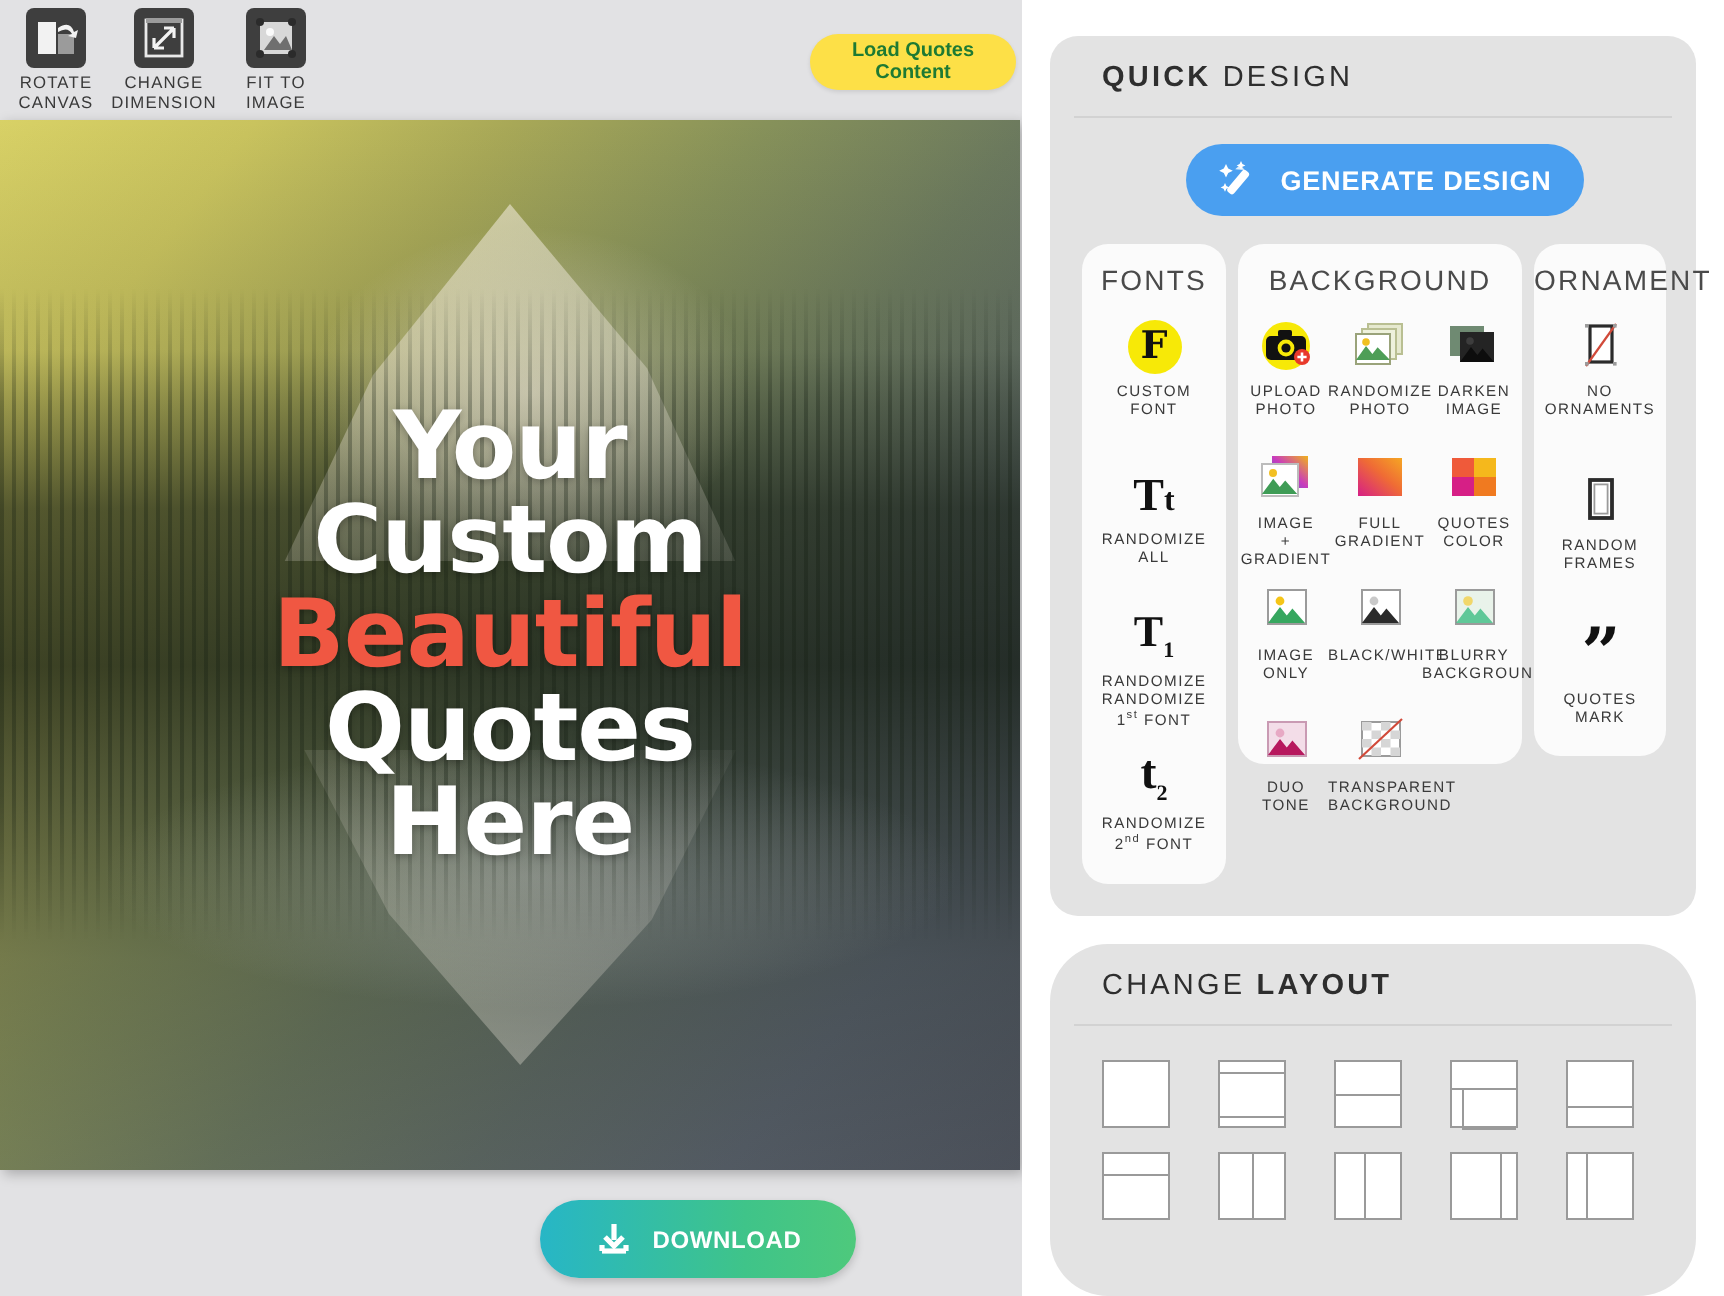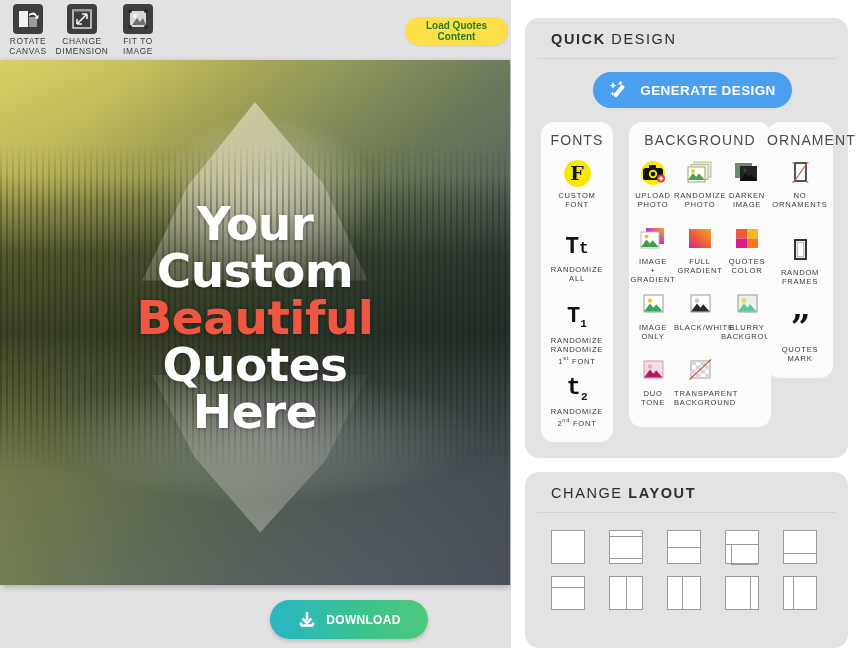--- a/index.html
+++ b/index.html
@@ -176,21 +176,21 @@
     position: absolute; left: 511px; top: 0;
     width: 351px; height: 648px;
     background: #ffffff;
   }
   .card {
     position: absolute;
     background: #e3e3e3;
     border-radius: 14px;
   }
   #card-quick { left: 14px; top: 18px; width: 323px; height: 440px; }
-  #card-layout { left: 14px; top: 472px; width: 323px; height: 176px; }
+  #card-layout { left: 14px; top: 472px; width: 323px; height: 176px; border-radius: 29px; }
 
   .card-title {
     position: absolute; left: 26px; top: 13px;
     font-size: 14.5px; color: #2e2e2e;
     letter-spacing: 1.6px;
   }
   .card-title b { font-weight: bold; }
   .card-title span { font-weight: 400; }
   .card-rule {
     position: absolute; left: 12px; right: 12px; top: 40px;
@@ -210,21 +210,21 @@
   }
   #btn-generate .wand { margin-right: 9px; display: flex; }
 
   
   .sub {
     position: absolute;
     background: #fbfbfb;
     border-radius: 13px;
   }
   #sub-fonts { left: 16px; top: 104px; width: 72px; height: 320px; }
-  #sub-bg    { left: 104px; top: 104px; width: 142px; height: 305px; }
+  #sub-bg    { left: 94px; top: 104px; width: 142px; height: 260px; }
   #sub-orn   { left: 242px; top: 104px; width: 66px; height: 256px; }
 
   .sub-title {
     position: absolute; left: 0; right: 0; top: 10px;
     text-align: center;
     font-size: 14px; color: #4a4a4a;
     letter-spacing: 1.1px;
   }
 
   .opt {
@@ -246,21 +246,21 @@
 
   
   .glyph-f {
     width: 27px; height: 27px; border-radius: 50%;
     background: #f7e907;
     display: flex; align-items: center; justify-content: center;
     font-family: "DejaVu Serif", serif; font-weight: bold;
     font-size: 19px; color: #111;
   }
   .glyph-txt {
-    font-family: Liberation Mono, monospace; font-weight: bold;
+    font-family: Liberation Serif, serif; font-weight: bold;
     color: #111; line-height: 1;
   }
   .glyph-tt { font-size: 23px; }
   .glyph-t1 { font-size: 22px; }
   .glyph-t2 { font-size: 24px; }
   .glyph-txt sub { font-size: 11px; font-weight: bold; }
   .glyph-quotes {
     font-family: "DejaVu Serif", serif; font-weight: bold;
     font-size: 34px; color: #111; line-height: 0.55;
     letter-spacing: -1px;

